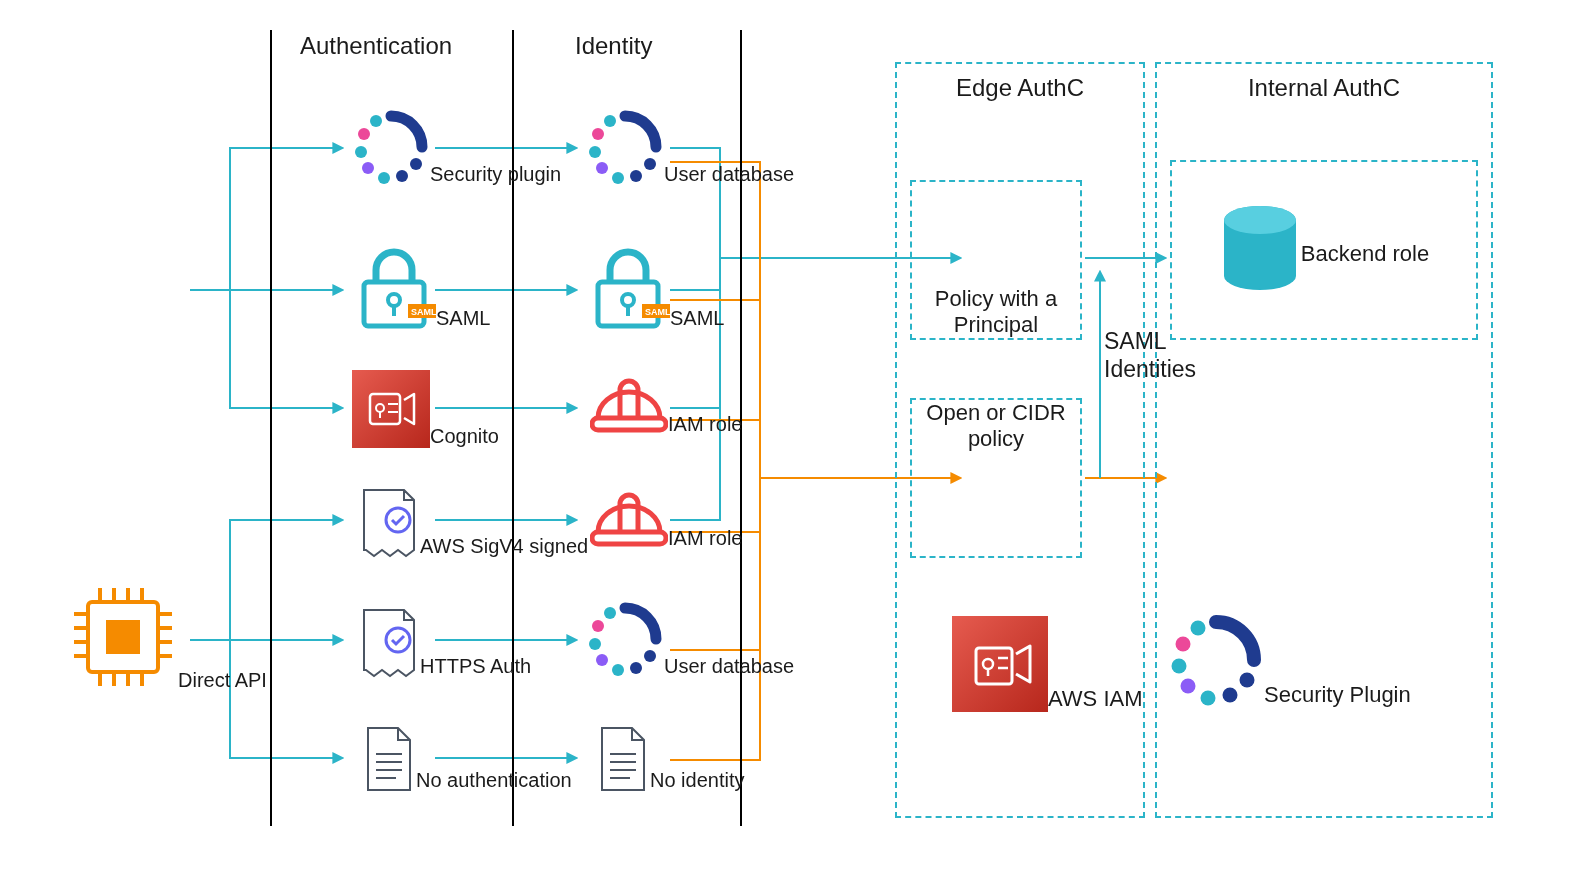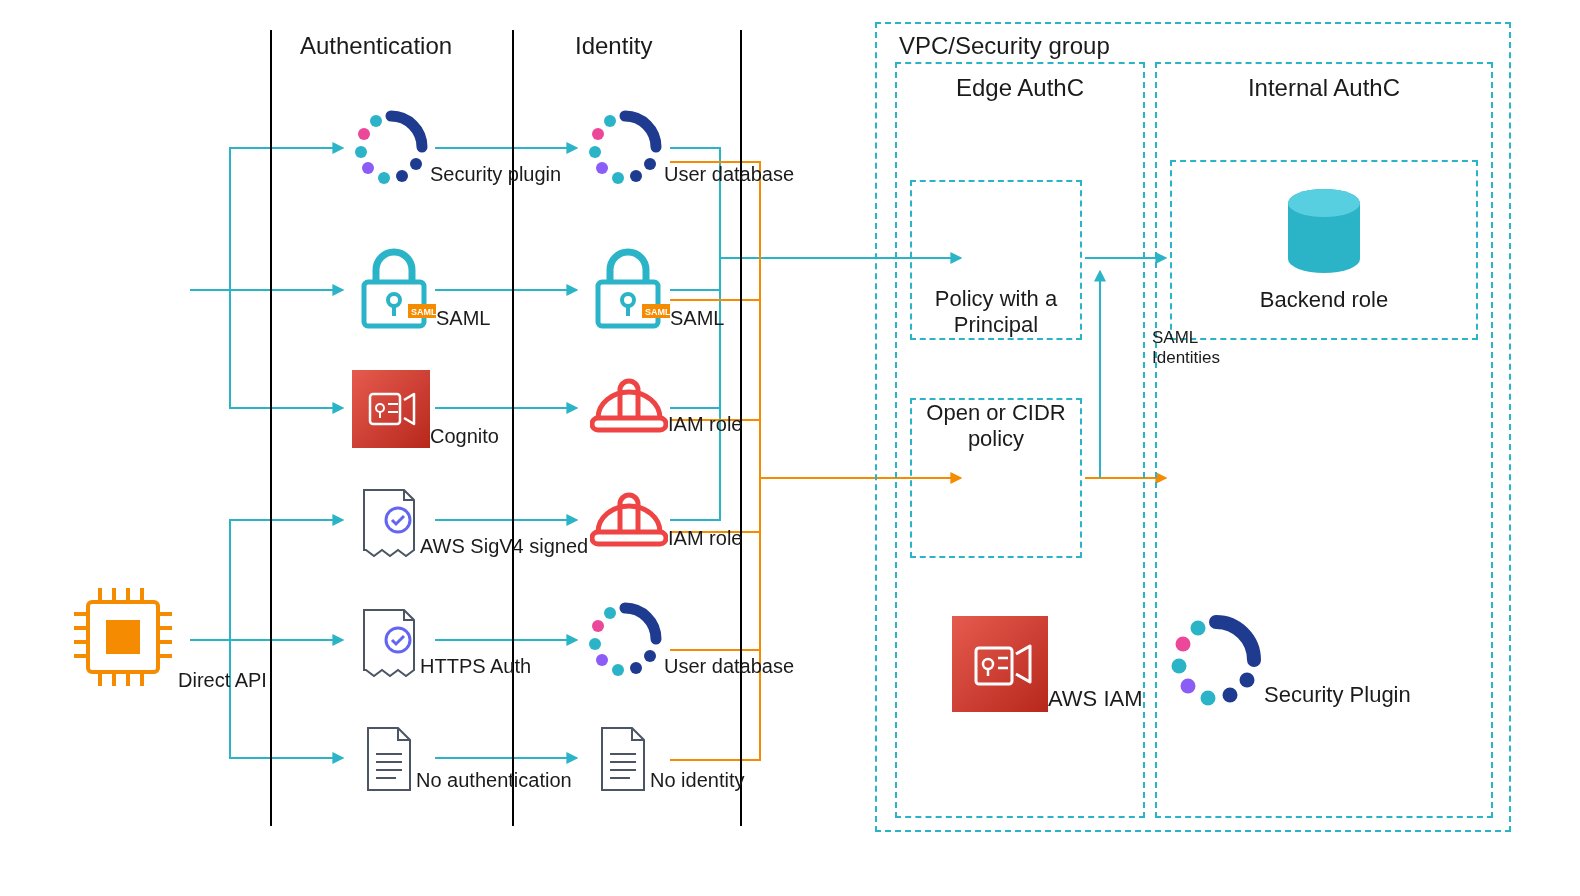--- a/index.html
+++ b/index.html
@@ -2,21 +2,21 @@
 <html><head>
 <meta charset="utf-8">
 <style>
   * { margin:0; padding:0; box-sizing:border-box; }
   body { font-family: "Amazon Ember", "Helvetica Neue", Arial, sans-serif; background:#fff; color:#1b1b1b; }
   #stage { position:relative; width:1580px; height:896px; background:#fff; }
   .label { position:absolute; text-align:center; font-size:20px; color:#1b1b1b; }
   .col-title { font-size:24px; font-weight:400; }
   .vbar { position:absolute; width:2px; background:#000; top:30px; height:796px; }
   .dashbox { position:absolute; border:2px dashed #2bb4c8; }
-  .smalltxt { font-size:17px; line-height:1.2;margin-left:48px; }
+  .smalltxt { font-size:23px; line-height:1.2; }
   svg.conn { position:absolute; top:0; left:0; width:1580px; height:896px; pointer-events:none; }
   .iconbox { position:absolute; display:flex; align-items:flex-end; }
   .iconbox span.cap { margin-top:6px; font-size:20px; }
   svg.icon { display:block; }
 </style>
 </head>
 <body>
 
 <div id="stage">
 
@@ -64,23 +64,20 @@
     <path d="M1100 478 L1100 272" stroke="#2bb4c8" stroke-width="2" fill="none" marker-end="url(#arr-teal)"></path>
   </svg>
 
   <div class="vbar" style="left:270px"></div>
   <div class="vbar" style="left:512px"></div>
   <div class="vbar" style="left:740px"></div>
 
   <div class="label col-title" style="left:300px;top:32px">Authentication</div>
   <div class="label col-title" style="left:575px;top:32px">Identity</div>
 
-  <div class="dashbox" style="left:875px;top:22px;width:636px;height:810px">
-    <div class="label col-title" style="left:22px;top:8px">VPC/Security group</div>
-  </div>
 
   <div class="dashbox" style="left:895px;top:62px;width:250px;height:756px">
     <div class="label col-title" style="left:0;right:0;top:10px">Edge AuthC</div>
   </div>
 
   <div class="dashbox" style="left:1155px;top:62px;width:338px;height:756px">
     <div class="label col-title" style="left:0;right:0;top:10px">Internal AuthC</div>
   </div>
 
 
@@ -272,21 +269,21 @@
       <rect x="24" y="32" width="36" height="36" rx="3" fill="none" stroke="#fff" stroke-width="3"></rect>
       <circle cx="36" cy="48" r="5" fill="none" stroke="#fff" stroke-width="2.5"></circle>
       <line x1="36" y1="53" x2="36" y2="60" stroke="#fff" stroke-width="2.5"></line>
       <line x1="46" y1="42" x2="56" y2="42" stroke="#fff" stroke-width="2.5"></line>
       <line x1="46" y1="52" x2="56" y2="52" stroke="#fff" stroke-width="2.5"></line>
       <path d="M64 38 l14 -8 v36 l-14 -8" fill="none" stroke="#fff" stroke-width="3" stroke-linejoin="round"></path>
     </svg>
     <span class="cap" style="font-size:22px">AWS IAM</span>
   </div>
 
-  <div class="dashbox" style="left:1170px;top:160px;width:308px;height:180px;display:flex;flex-direction:column;align-items:center;justify-content:center">
+  <div class="dashbox" style="left:1170px;top:160px;width:308px;height:180px;display:flex;flex-direction:row;align-items:center;justify-content:center">
     <svg class="icon" width="82" height="92" viewBox="0 0 82 92">
       <ellipse cx="41" cy="16" rx="36" ry="14" fill="#2bb4c8"></ellipse>
       <path d="M5 16 v56 a36 14 0 0 0 72 0 v-56" fill="#2bb4c8"></path>
       <ellipse cx="41" cy="16" rx="36" ry="14" fill="#58cfe0"></ellipse>
     </svg>
     <span style="font-size:22px;margin-top:8px">Backend role</span>
   </div>
   <div class="iconbox" style="left:1168px;top:612px;width:312px">
     <svg class="icon" width="96" height="96" viewBox="0 0 96 96">
       <path d="M48 10 A38 38 0 0 1 86 48" stroke="#1f3b8f" stroke-width="14" fill="none" stroke-linecap="round"></path>

